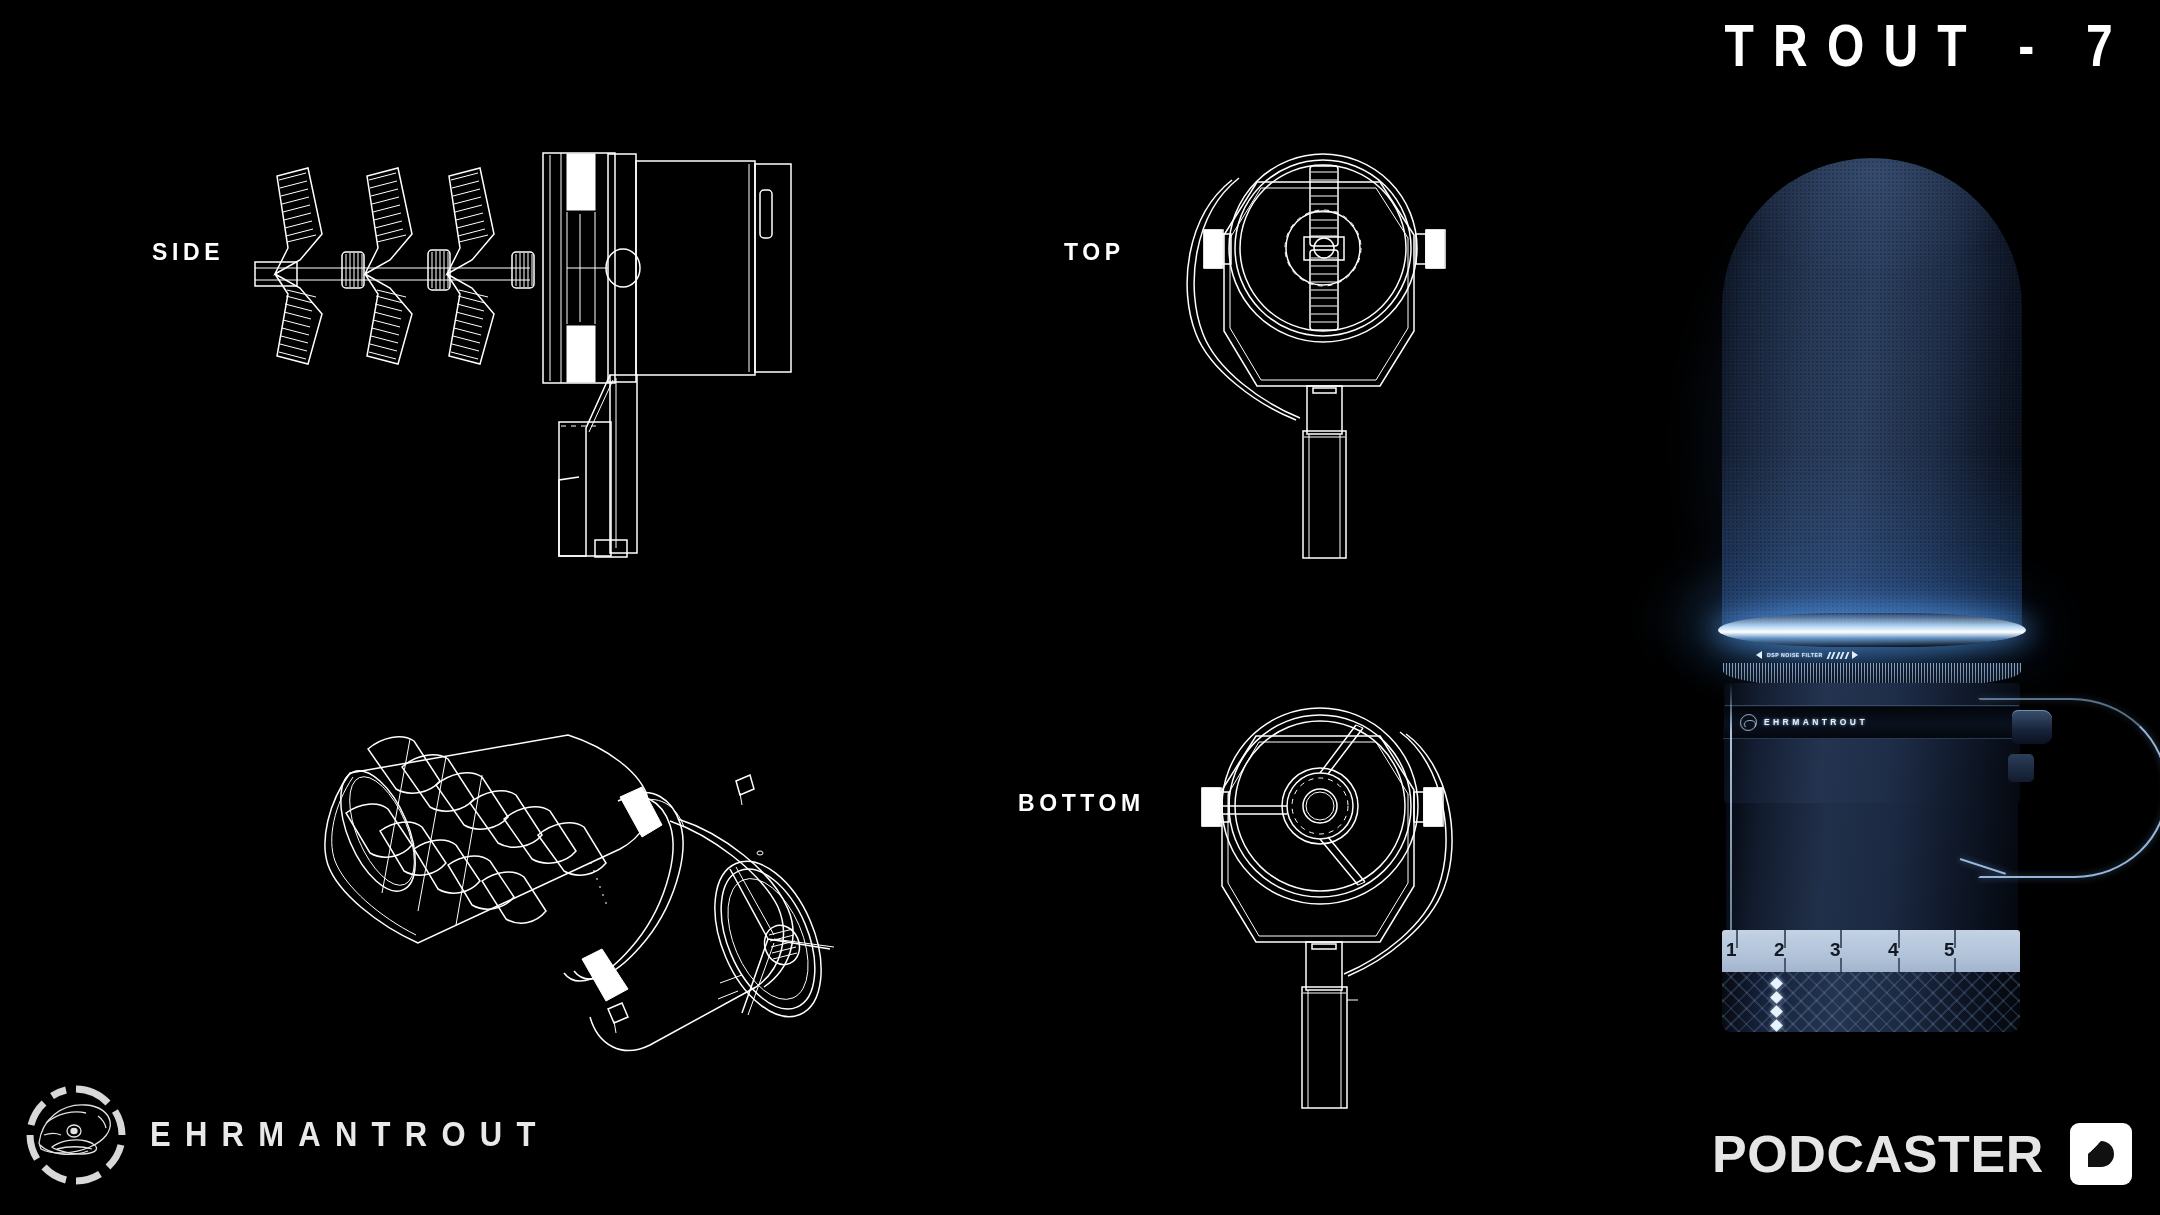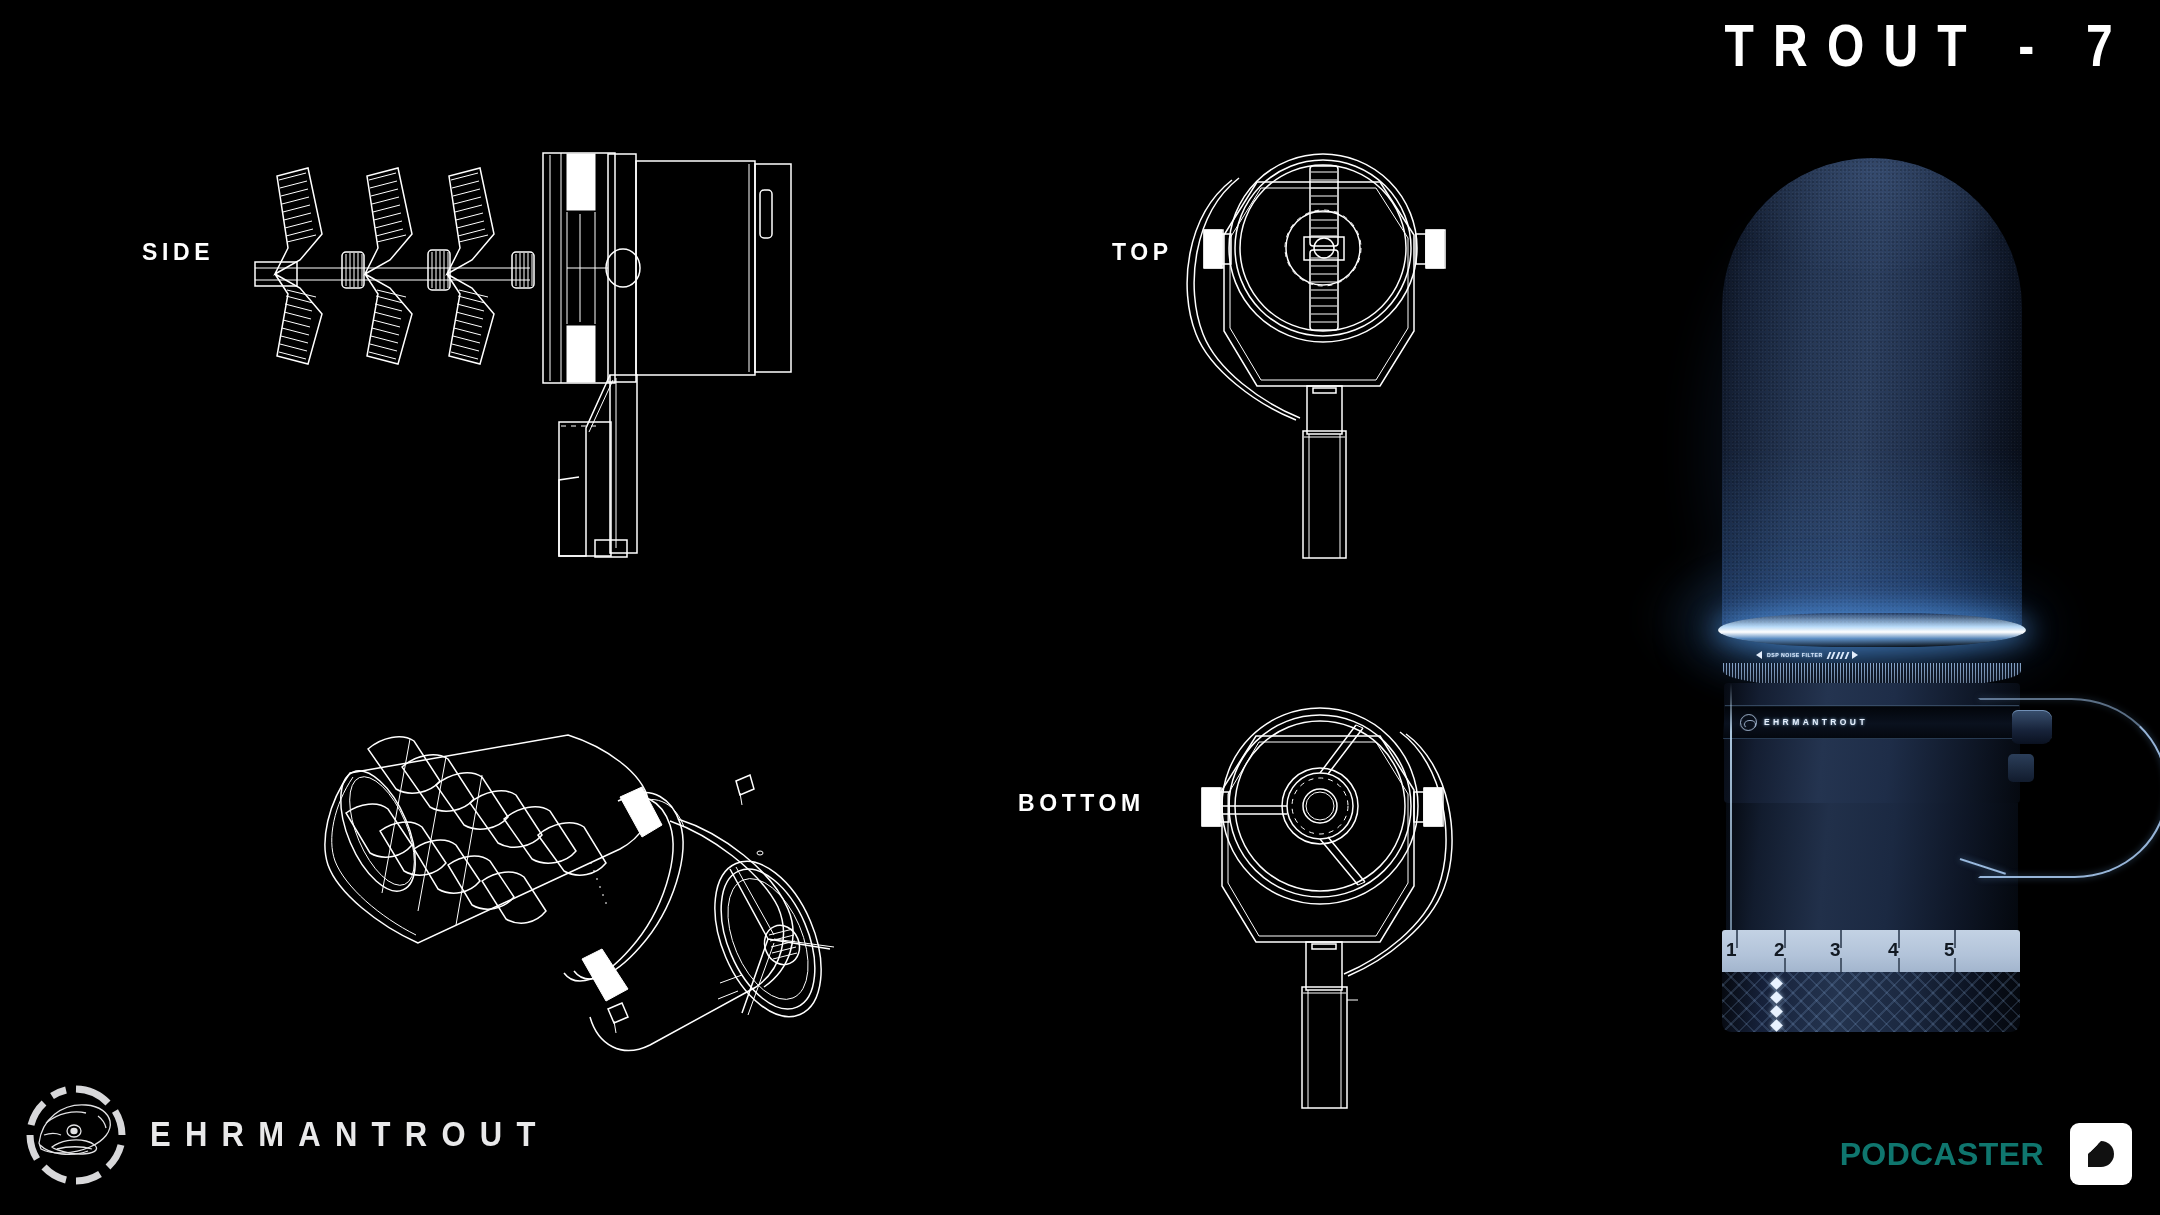--- a/index.html
+++ b/index.html
@@ -36,22 +36,22 @@
   }
 
   
   .view-label {
     position:absolute;
     font-size:23px; font-weight:700;
     letter-spacing:.20em;
     color:#ffffff;
     white-space:nowrap;
   }
-  #label-side   { left:142px;  top:231px; }
-  #label-top    { left:1112px; top:231px; }
+  #label-side   { left:152px;  top:231px; }
+  #label-top    { left:1064px; top:231px; }
   #label-bottom { left:1018px; top:782px;text-align:center; }
 
   
   .drawing { position:absolute; }
   .drawing svg { display:block; overflow:visible; }
   .ln  { fill:none; stroke:#ffffff; stroke-width:1.5; vector-effect:non-scaling-stroke; }
   .ln-t{ fill:none; stroke:#ffffff; stroke-width:1;   vector-effect:non-scaling-stroke; }
   .ln-d{ fill:none; stroke:#ffffff; stroke-width:1; stroke-dasharray:5 5; vector-effect:non-scaling-stroke; }
   .fillw { fill:#ffffff; stroke:#ffffff; stroke-width:1; }
 
@@ -289,22 +289,22 @@
     font-size:31px; font-weight:700; letter-spacing:.46em;
     color:#e9e9ea; white-space:nowrap;
     transform:scaleY(1.12); transform-origin:left center;
   }
 
   #product-line {
     position:absolute; right:28px; bottom:30px;
     display:flex; align-items:center; gap:26px;
   }
   #product-line-name {
-    font-size:32px; font-weight:700; letter-spacing:.012em;
-    color:#0f766e; white-space:nowrap;
+    font-size:52px; font-weight:700; letter-spacing:.012em;
+    color:#e5e5e5; white-space:nowrap;
   }
   #category-badge {
     width:62px; height:62px; border-radius:9px; background:#fff;
     display:flex; align-items:center; justify-content:center;
     flex:0 0 auto;
   }
 </style>
 </head>
 <body>
 

